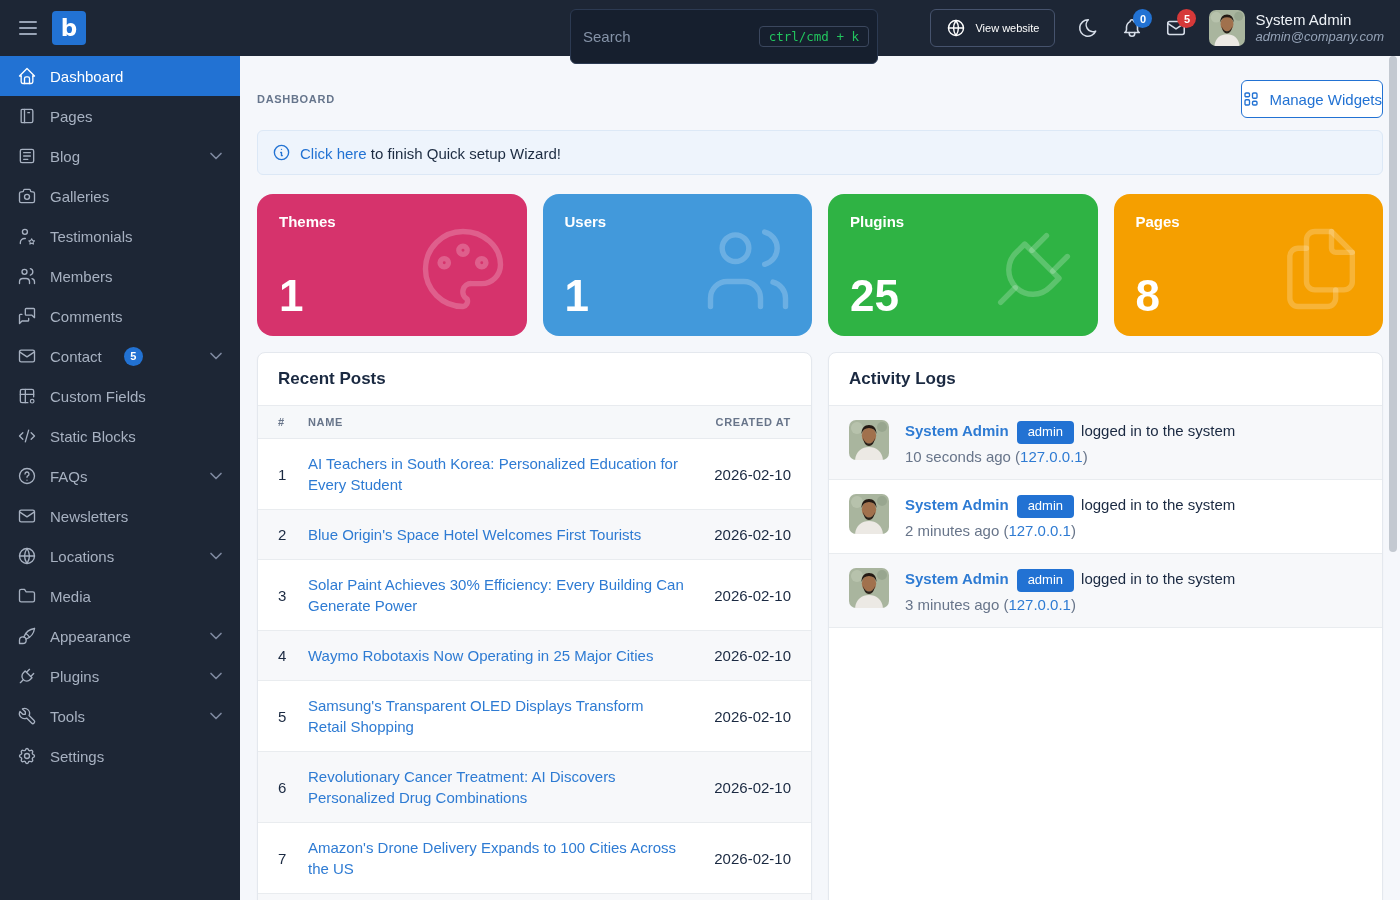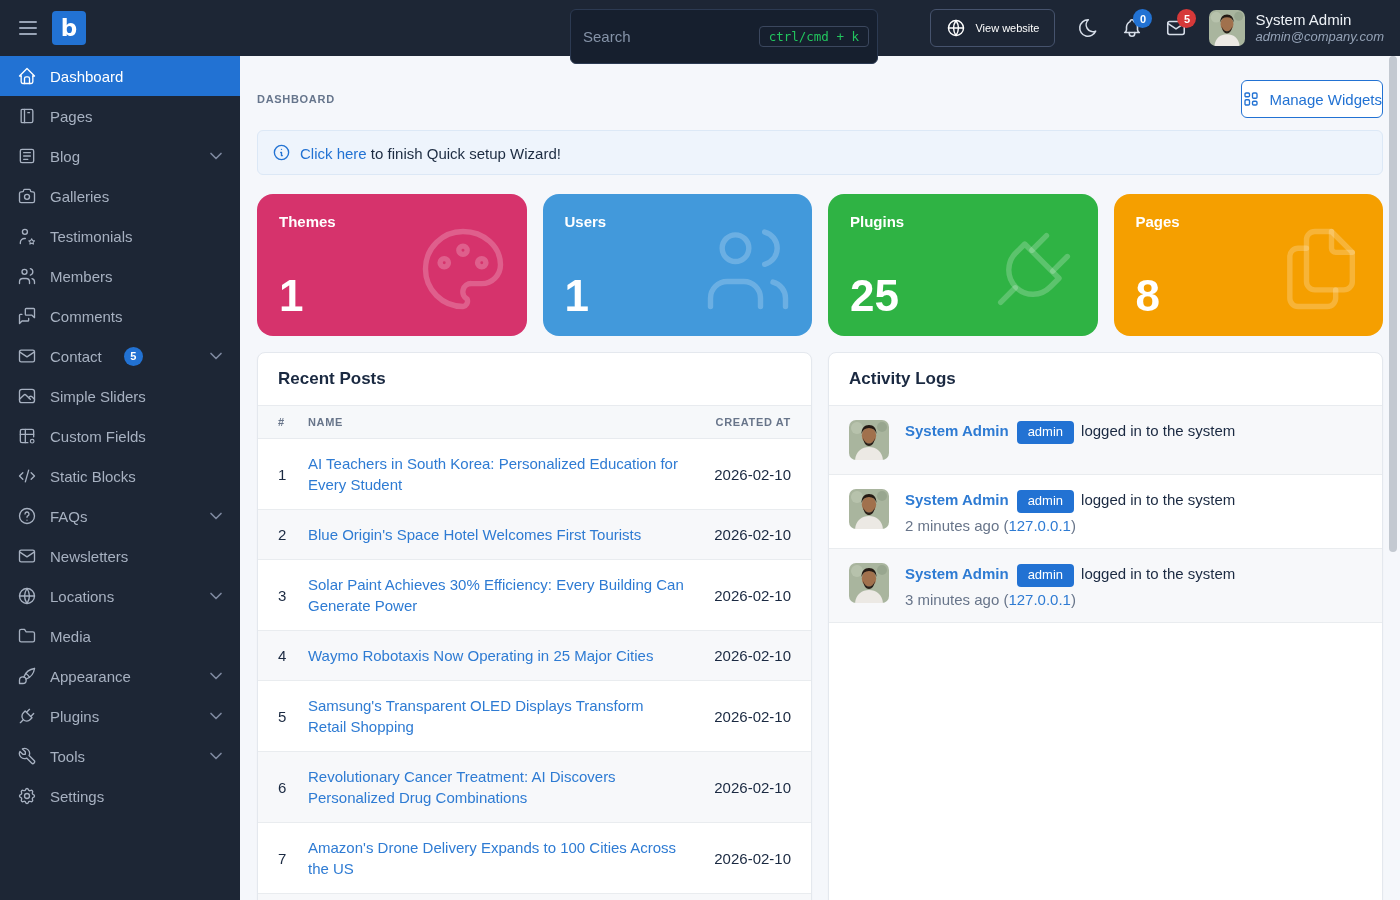--- a/index.html
+++ b/index.html
@@ -218,28 +218,20 @@
       <span>Contact</span>
       <span class="side-badge">5</span>
       <span class="side-spacer"></span>
       <span class="chev">
           <svg width="14" height="14" viewBox="0 0 24 24" fill="none" stroke="currentColor" stroke-width="2" stroke-linecap="round" stroke-linejoin="round">
             <path d="M6 9l6 6l6 -6"></path>
           </svg>
         </span>
     </div>
 
-    <div class="side-item">
-      <svg viewBox="0 0 24 24" fill="none" stroke="currentColor" stroke-width="1.6" stroke-linecap="round" stroke-linejoin="round">
-          <rect x="3" y="4" width="18" height="16" rx="3"></rect>
-          <path d="M3 16l5 -5c.9 -.9 2.1 -.9 3 0l5 5"></path>
-          <path d="M14 14l1 -1c.9 -.9 2.1 -.9 3 0l3 3"></path>
-        </svg>
-      <span>Simple Sliders</span>
-    </div>
 
     <div class="side-item">
       <svg viewBox="0 0 24 24" fill="none" stroke="currentColor" stroke-width="1.6" stroke-linecap="round" stroke-linejoin="round">
           <path d="M20 13V6a2 2 0 0 0 -2 -2h-12a2 2 0 0 0 -2 2v12a2 2 0 0 0 2 2h7"></path>
           <path d="M4 10h16"></path>
           <path d="M10 4v16"></path>
           <circle cx="18.2" cy="18.2" r="2.2" stroke-width="1.4"></circle>
         </svg>
       <span>Custom Fields</span>
     </div>
@@ -486,20 +478,21 @@
               <rect width="40" height="40" fill="#a9b59e"></rect>
               <circle cx="8" cy="8" r="6" fill="#c2cbb5" opacity=".6"></circle>
               <circle cx="33" cy="7" r="5" fill="#8e9c85" opacity=".6"></circle>
               <path d="M6 40c1-9 7-13 14-13s13 4 14 13z" fill="#ece9e4"></path>
               <ellipse cx="20" cy="15.5" rx="7.2" ry="8.2" fill="#a1714d"></ellipse>
               <path d="M12.5 14c0-6 3-9 7.5-9s7.5 3 7.5 9c-1-4-3.5-6-7.5-6s-6.5 2-7.5 6z" fill="#241a14"></path>
               <path d="M14 18c.8 5 3 8 6 8s5.2-3 6-8c-1.5 4-3.5 5.5-6 5.5s-4.5-1.5-6-5.5z" fill="#2b211a"></path>
             </svg>
           <div>
             <div class="log-line1"><a>System Admin</a><span class="badge-admin">admin</span><span>logged in to the system</span></div>
+            <div class="log-line2"><span>10 seconds ago</span><span> (</span><a>127.0.0.1</a><span>)</span></div>
           </div>
         </div>
 
         <div class="log">
           <svg class="avatar avatar-md" width="40" height="40" viewBox="0 0 40 40">
               <rect width="40" height="40" fill="#a9b59e"></rect>
               <circle cx="8" cy="8" r="6" fill="#c2cbb5" opacity=".6"></circle>
               <circle cx="33" cy="7" r="5" fill="#8e9c85" opacity=".6"></circle>
               <path d="M6 40c1-9 7-13 14-13s13 4 14 13z" fill="#ece9e4"></path>
               <ellipse cx="20" cy="15.5" rx="7.2" ry="8.2" fill="#a1714d"></ellipse>

